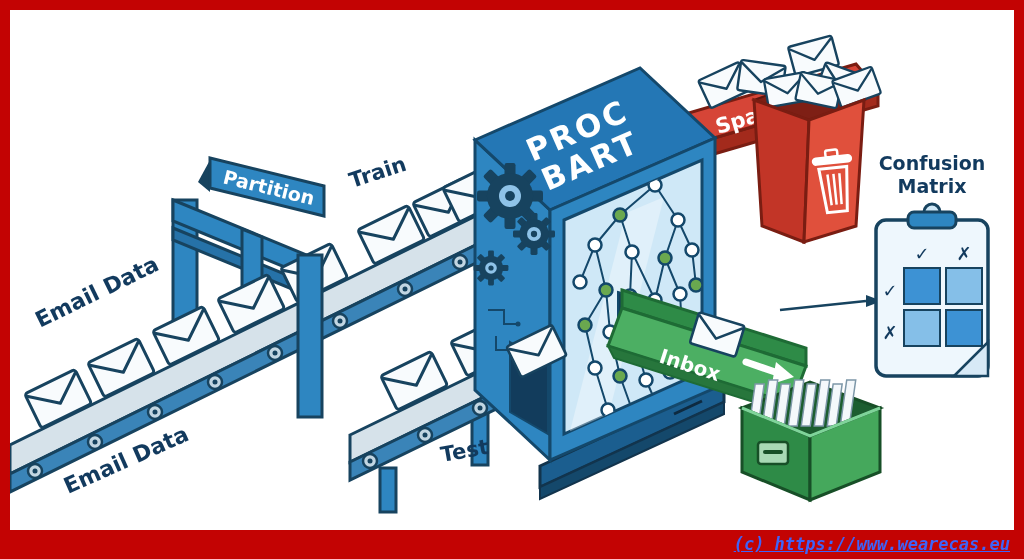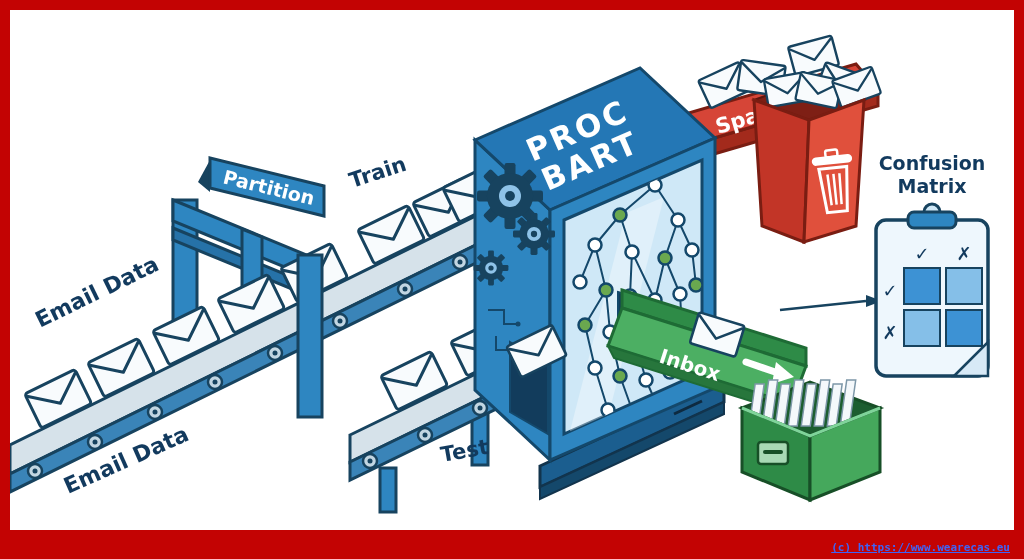--- a/index.html
+++ b/index.html
@@ -1,19 +1,19 @@
 <!DOCTYPE html>
 <html><head>
 <meta charset="utf-8">
 <style>
   html,body{margin:0;padding:0;}
   .frame{position:relative;width:1024px;height:559px;background:#c30303;overflow:hidden;}
   .canvas{position:absolute;left:10px;top:10px;width:1004px;height:520px;background:#ffffff;overflow:hidden;}
   .caption{position:absolute;right:14px;bottom:5px;font-family:"DejaVu Sans Mono",monospace;
-           font-size:11px;font-weight:bold;color:#3f63f7;text-decoration:underline;}
+           font-size:17px;font-weight:bold;color:#3f63f7;text-decoration:underline;font-style:italic;}
   svg{display:block;}
   svg text{font-family:"DejaVu Sans","Liberation Sans",sans-serif;font-weight:bold;}
   .lbl{fill:#123a5e;}
   .wlbl{fill:#ffffff;}
 </style>
 </head>
 <body>
 
 <div class="frame">
   <div class="canvas">

